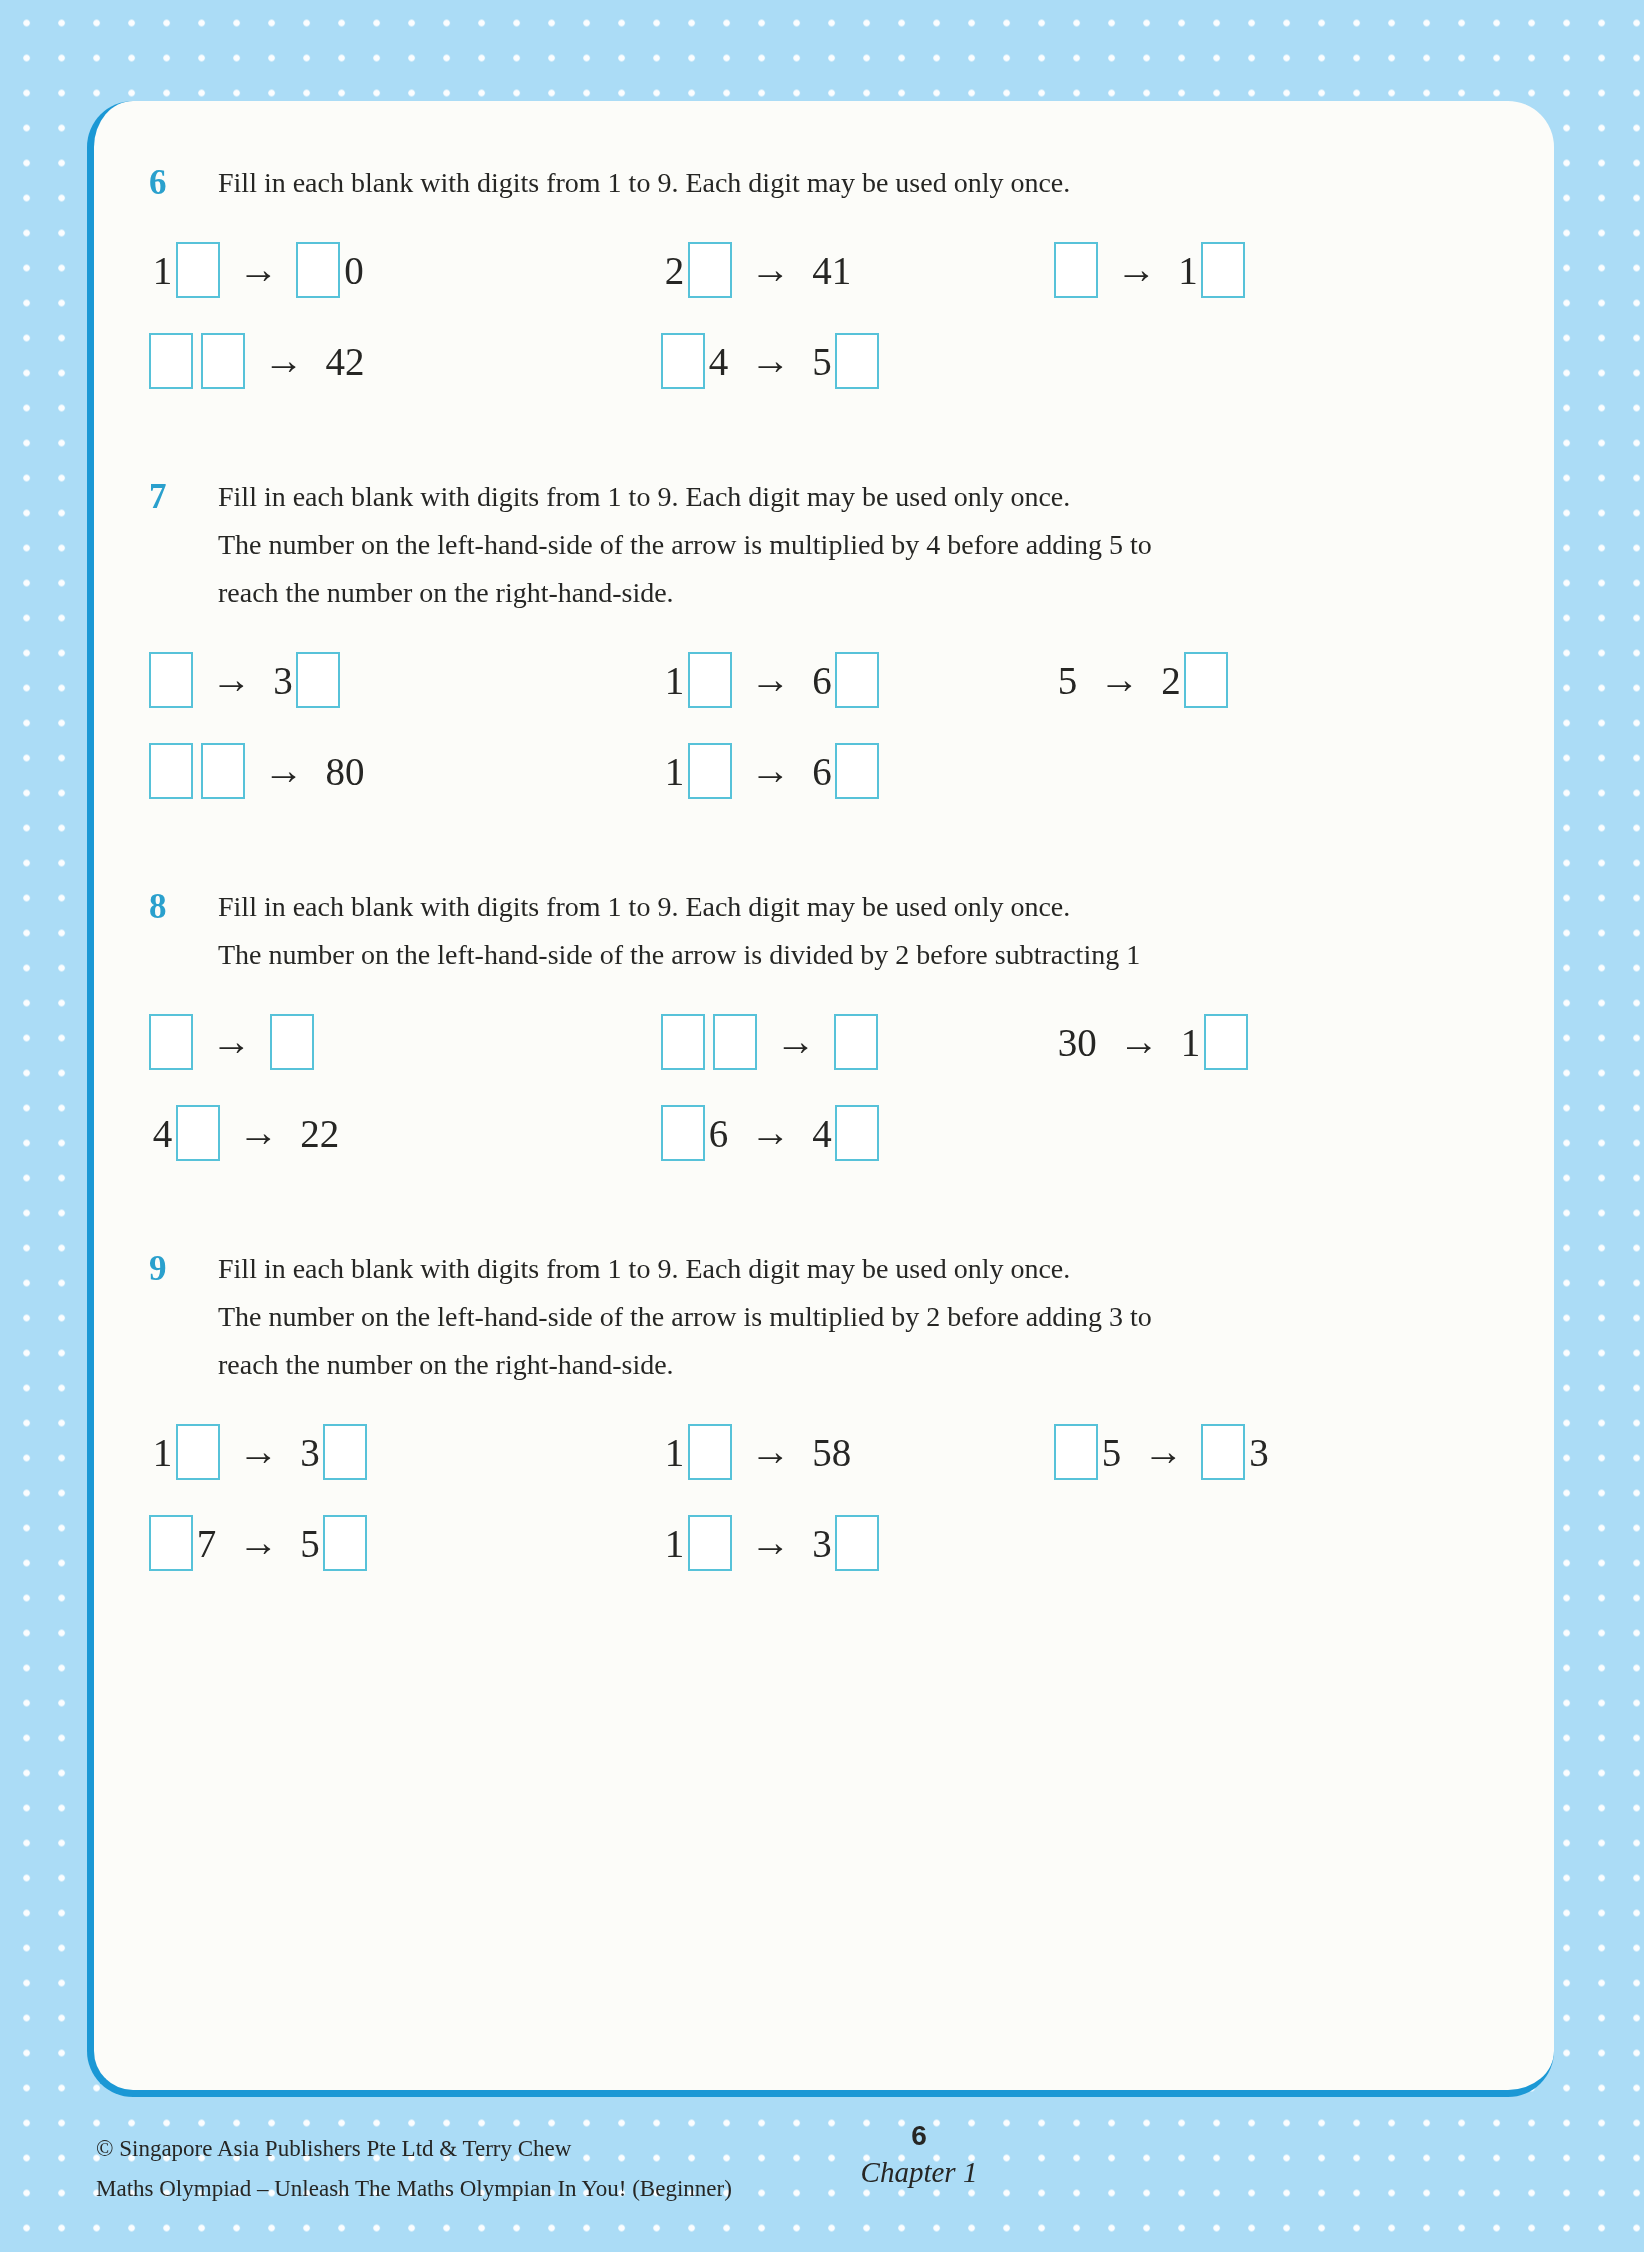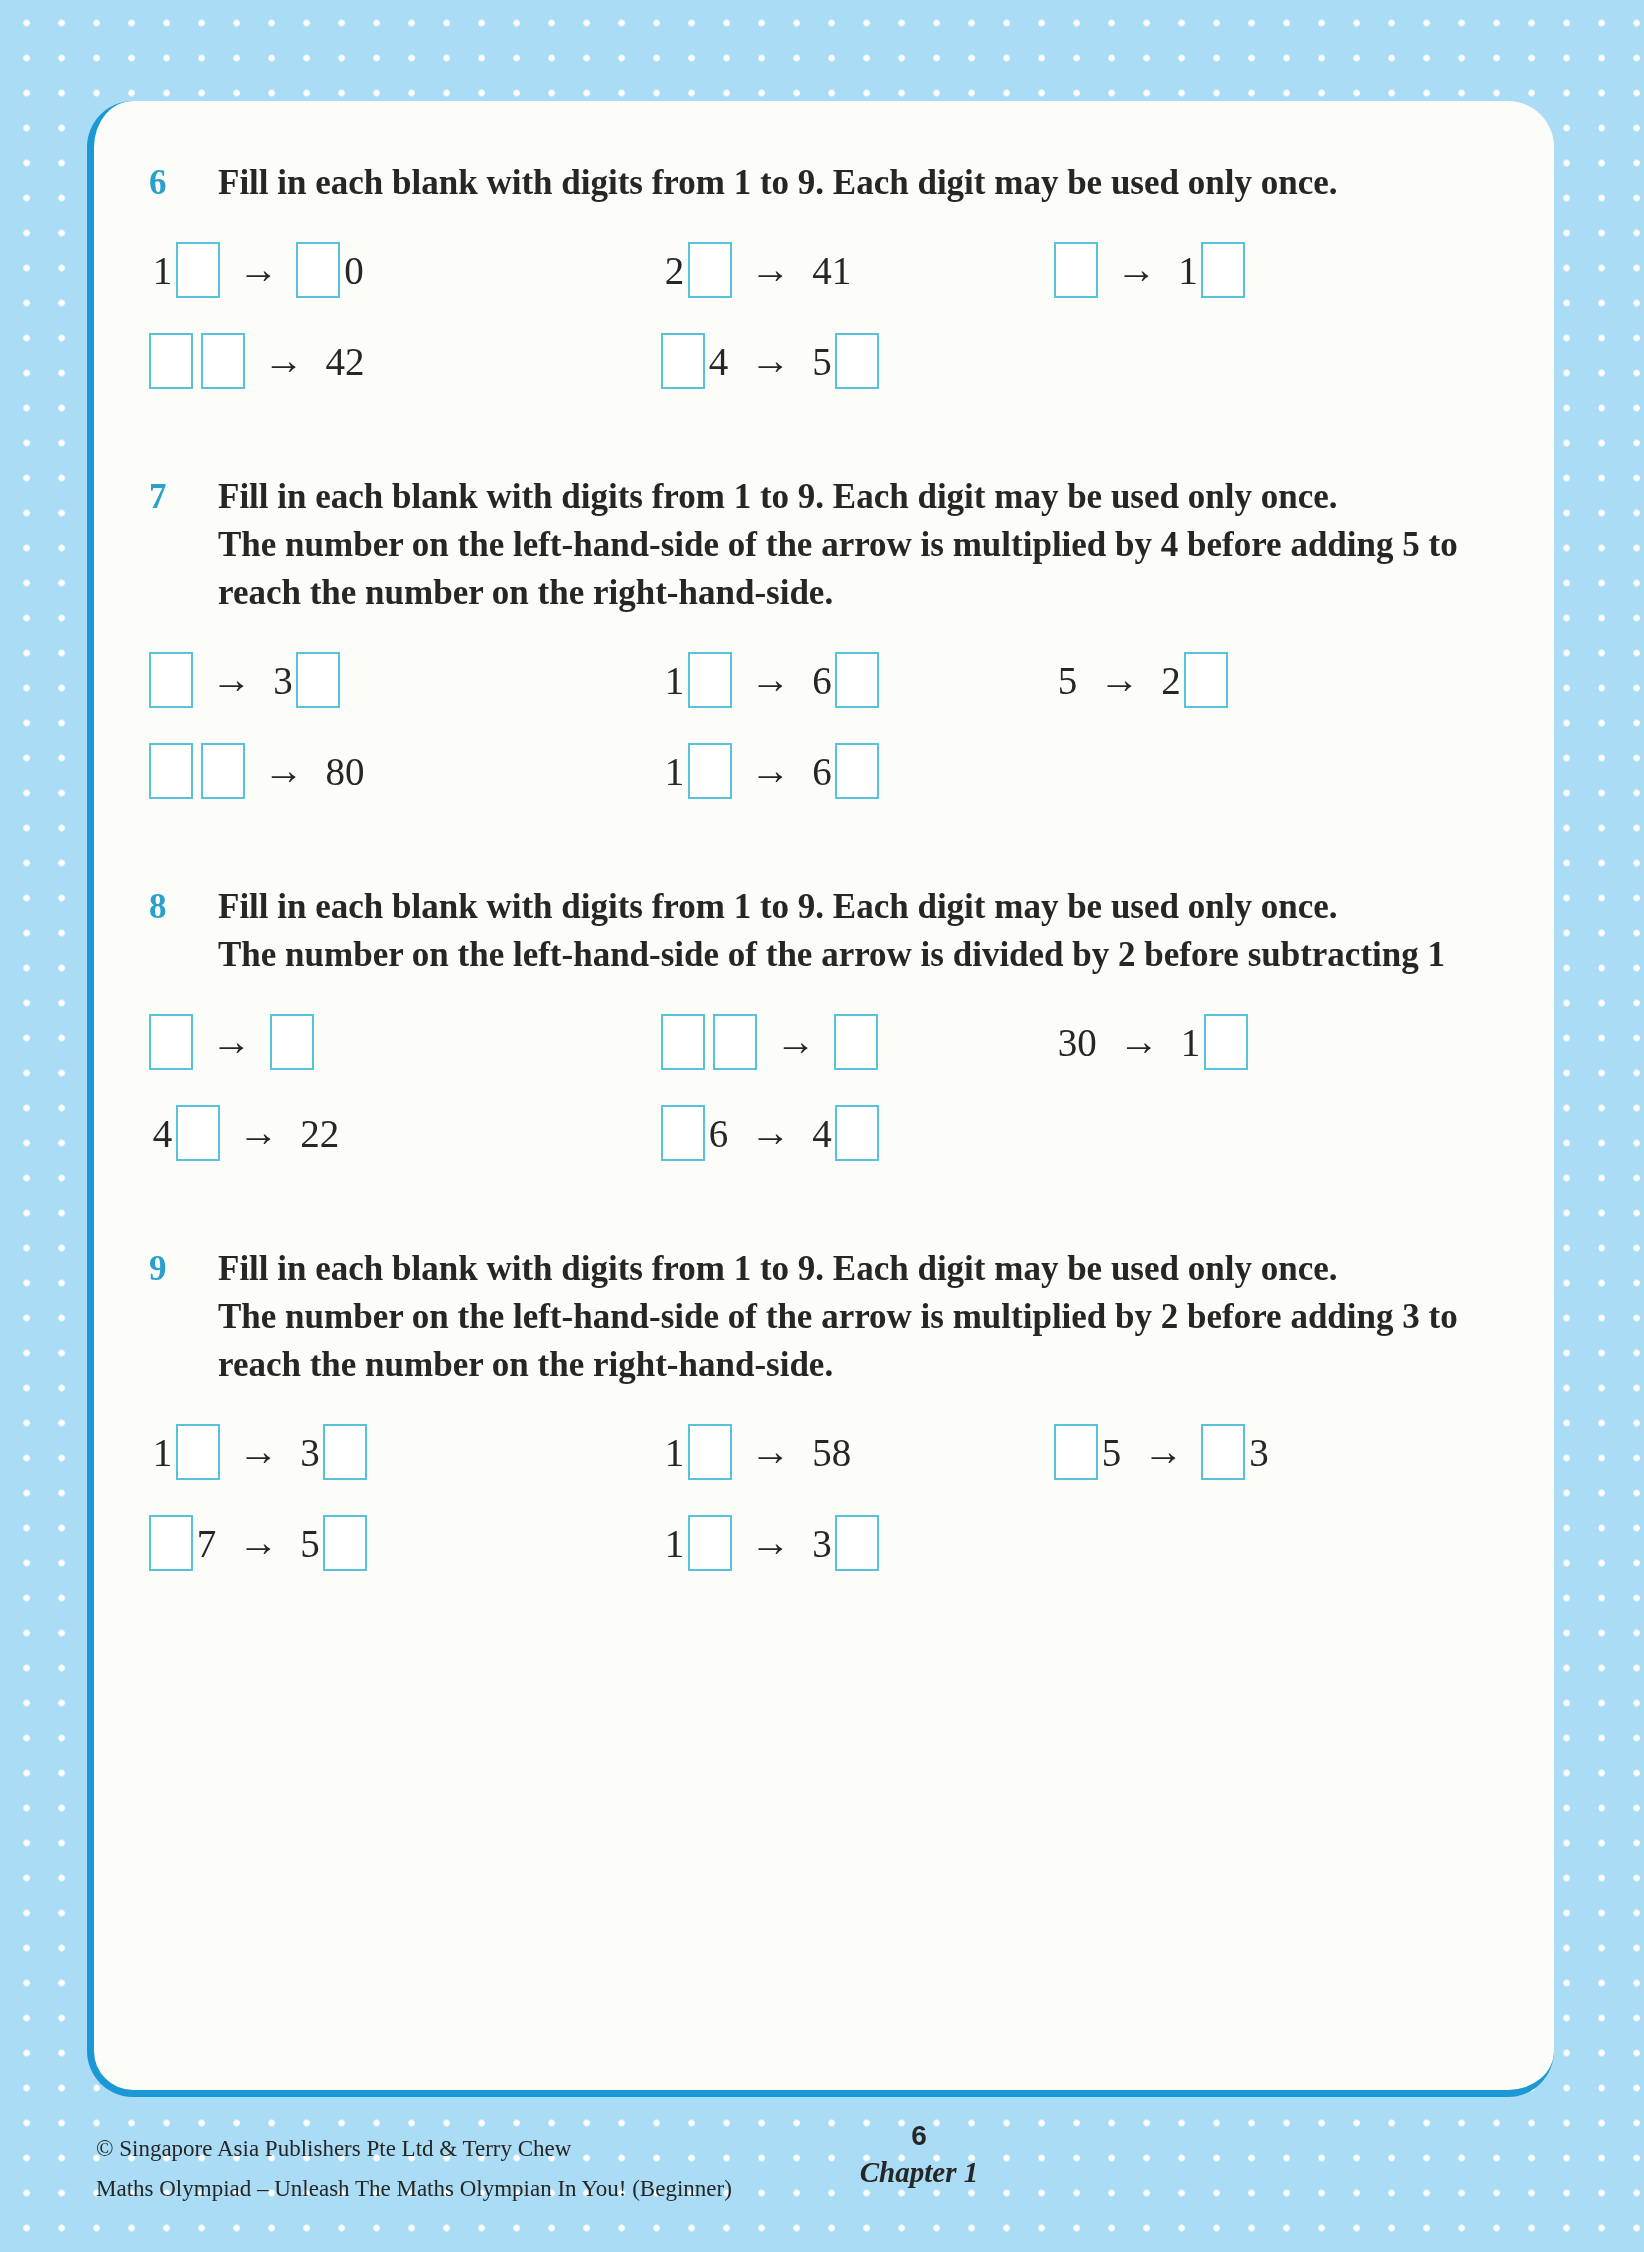--- a/index.html
+++ b/index.html
@@ -25,21 +25,21 @@
     padding:58px 35px 0 0;
     overflow:hidden;
   }
   .problem { margin-bottom:82px; }
   .p-head { display:flex; padding-left:55px; }
   .p-num {
     flex:none; width:69px;
     font-size:35px; font-weight:bold; color:#2aa0cd;
     line-height:48px;
   }
-  .p-text { font-size:35px; line-height:48px;font-weight:bold; }
+  .p-text { font-size:28px; line-height:48px; }
   .p-line { white-space:nowrap; }
   .eq-rows { margin-top:33px; padding-left:55px; }
   .eq-row {
     display:grid;
     grid-template-columns:512px 393px 1fr;
     align-items:center;
   }
   .eq-row + .eq-row { margin-top:31px; }
   .eq-group { display:flex; align-items:center; min-height:60px; }
   .eq-box {
@@ -56,21 +56,21 @@
   .footer { position:absolute; left:96px; top:2129px; width:1480px; }
   .f-left { font-size:23px; line-height:40px; }
   .f-center {
     position:absolute; left:704px; top:-9.1px;
     width:238px; text-align:center;
   }
   .f-page {
     font-family:"Liberation Sans", sans-serif;
     font-weight:bold; font-size:28px; display:block;
   }
-  .f-chapter { font-style:italic; font-size:29px; display:block; margin-top:3.7px;font-weight:bold; }
+  .f-chapter { font-style:italic; font-size:29px; display:block; margin-top:3.7px; }
 </style>
 </head>
 <body>
 
 <div class="card">
   <div>
       <section class="problem">
         <div class="p-head">
           <span class="p-num">6</span>
           <div class="p-text">

